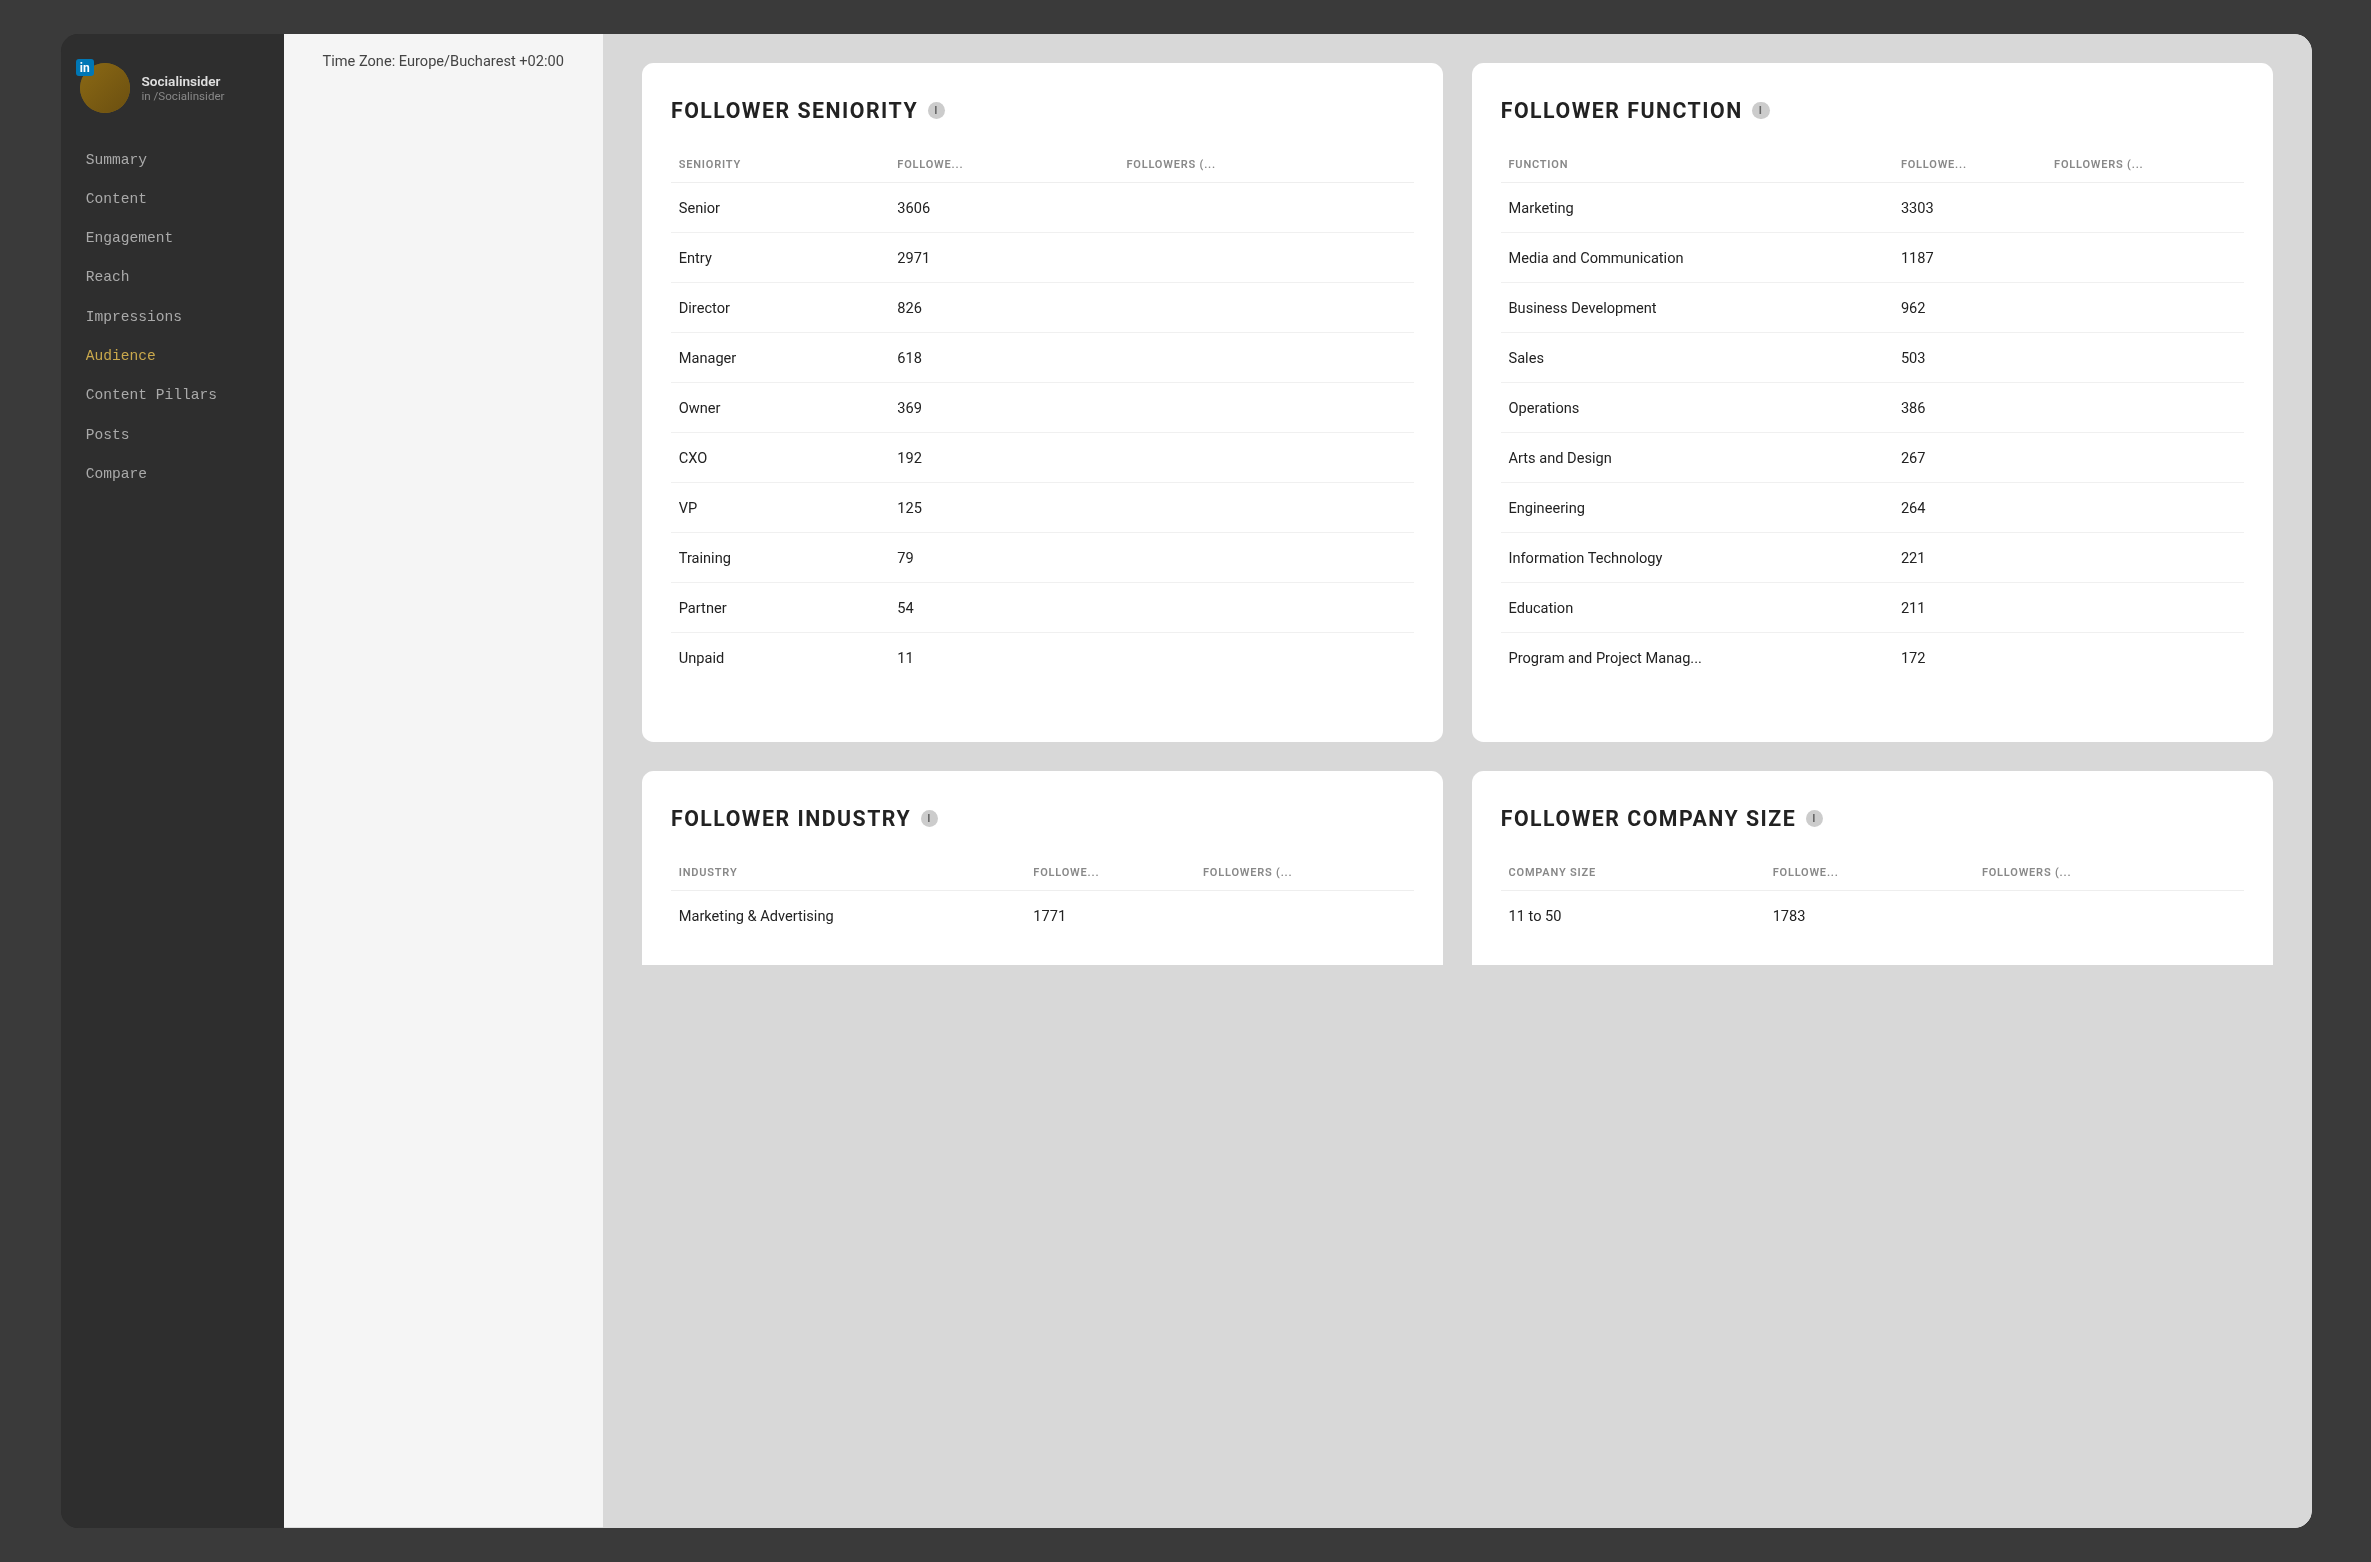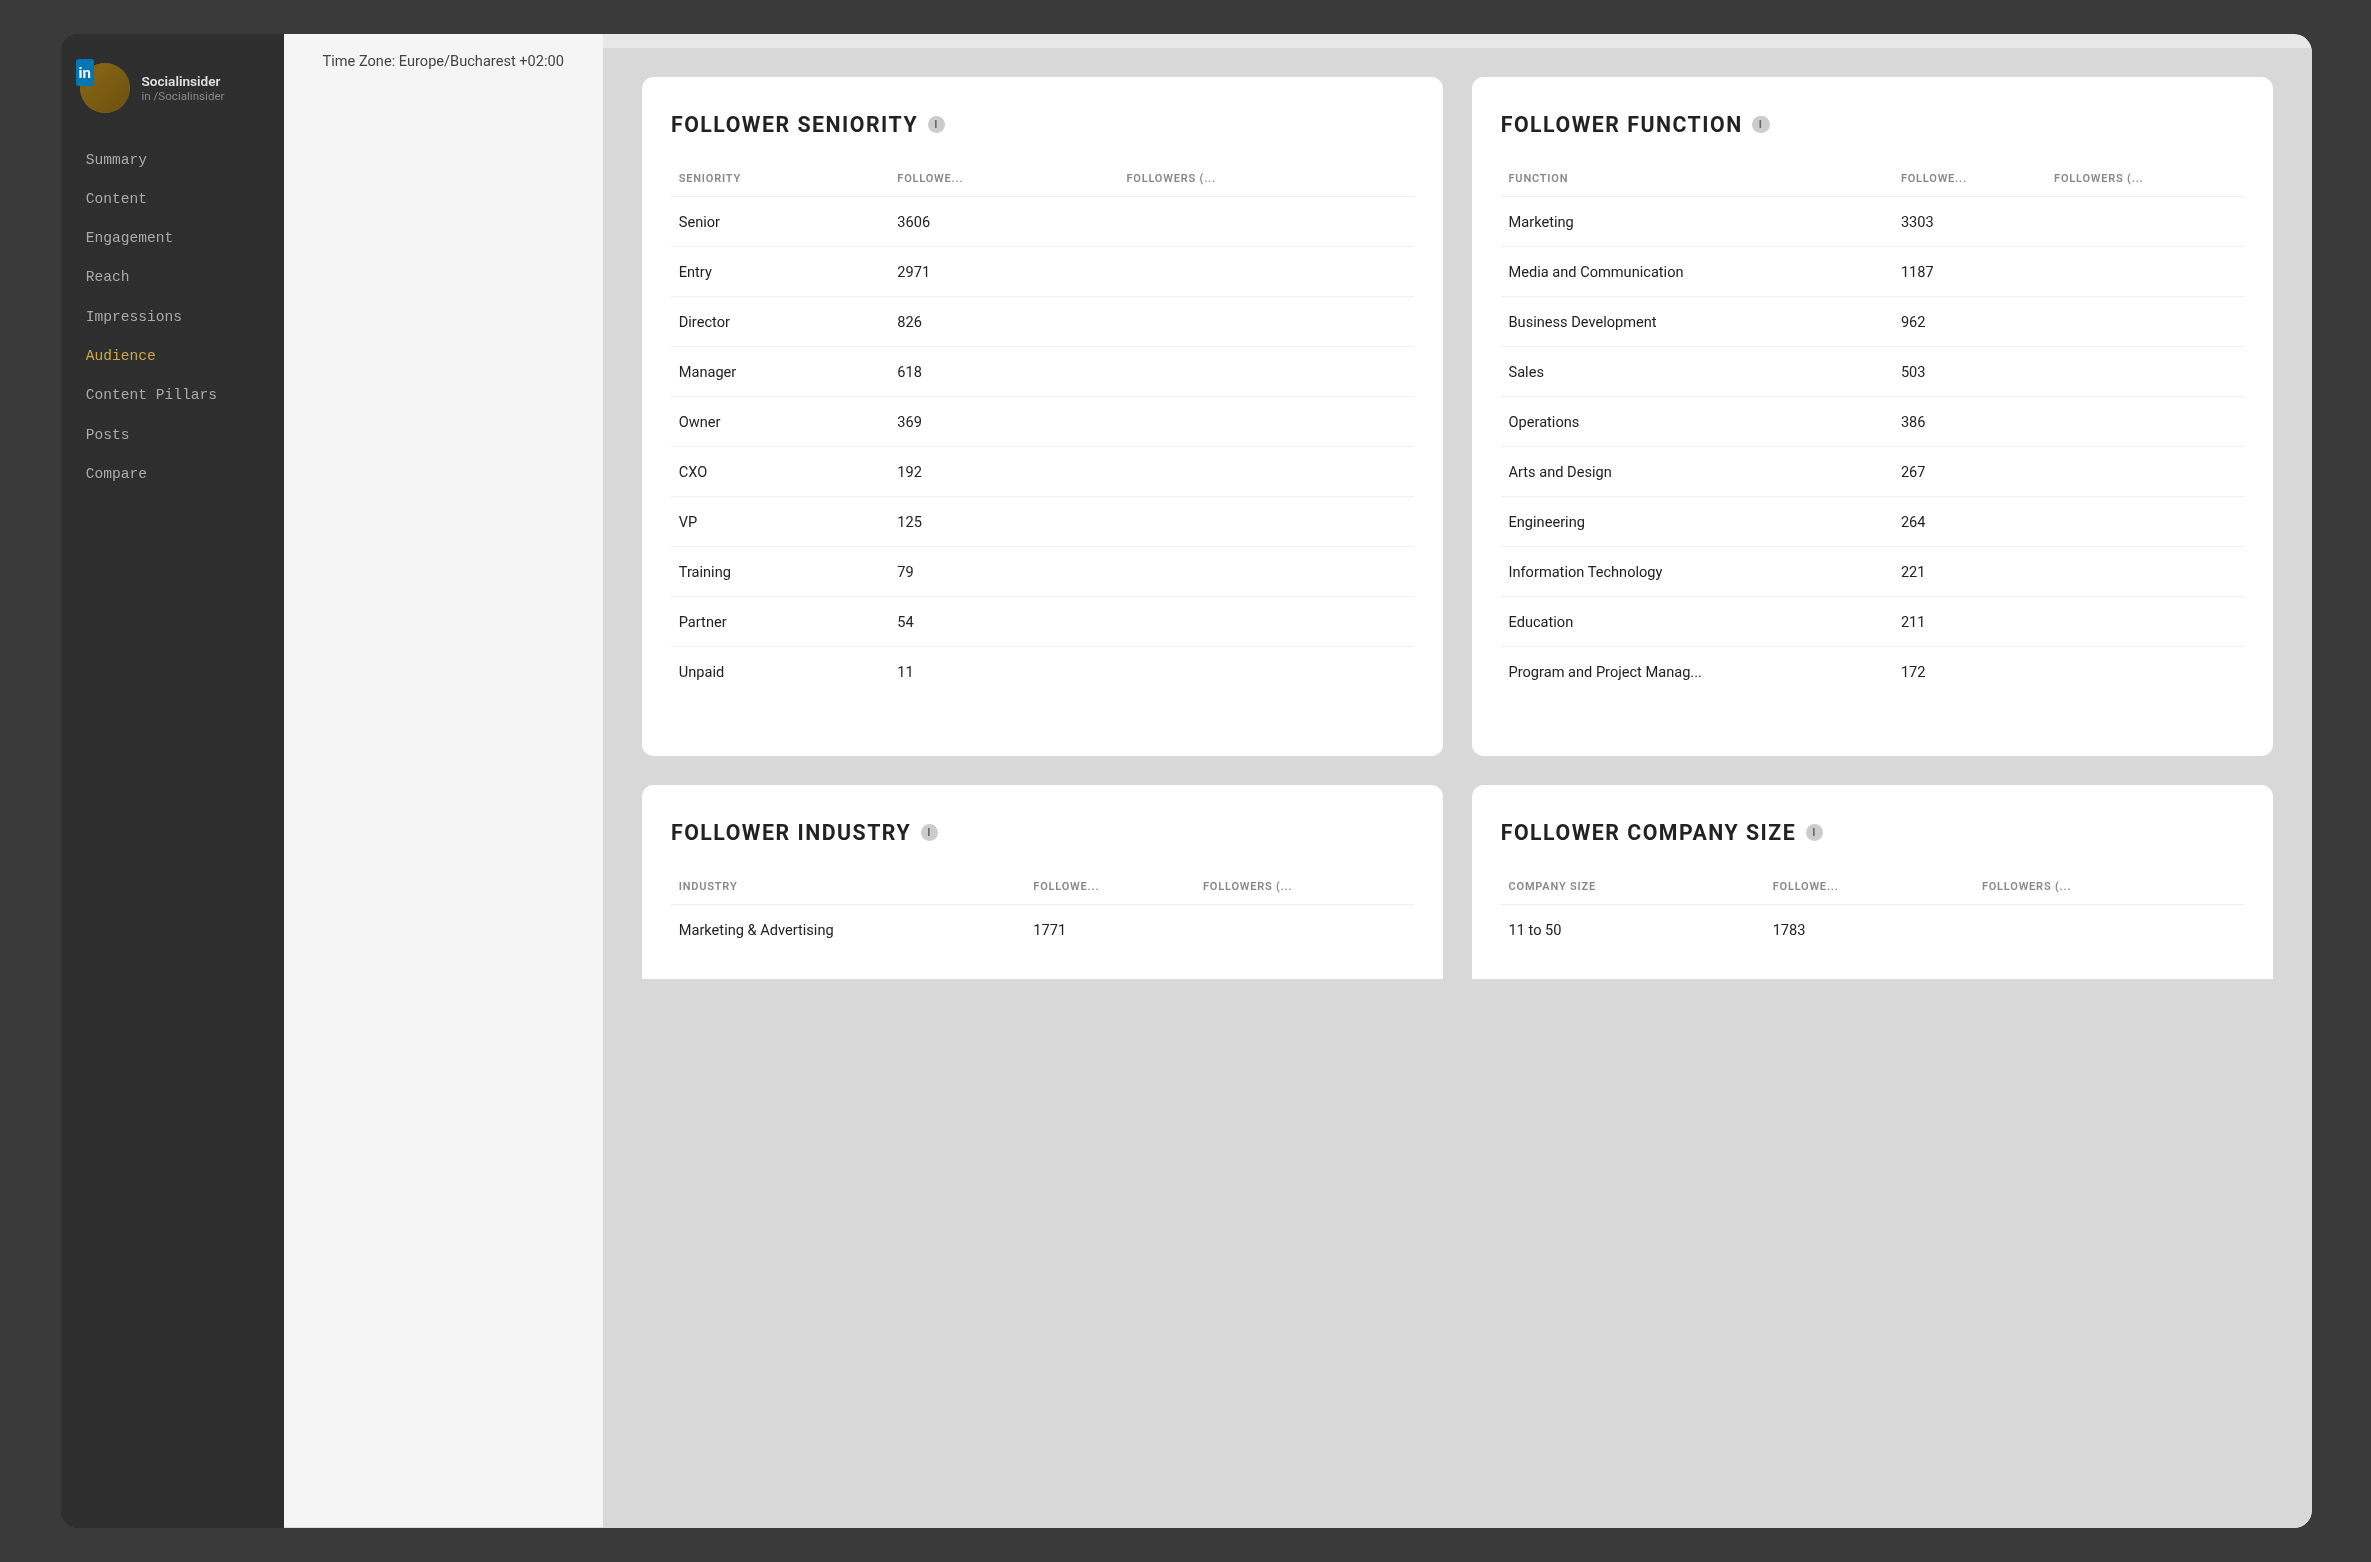--- a/index.html
+++ b/index.html
@@ -59,27 +59,27 @@
       width: 100%;
       height: 100%;
       background: linear-gradient(135deg, #8B6914 0%, #6b4f10 100%);
       border-radius: 50%;
     }
     .linkedin-badge {
       position: absolute;
       top: -3.9px;
       left: -3.9px;
       width: 17.5px;
-      height: 27px;
+      height: 17px;
       background: #0077b5;
       border-radius: 2.9px;
       display: flex;
       align-items: center;
       justify-content: center;
-      font-size: 15px;
+      font-size: 12px;
       font-weight: bold;
       color: white;
     }
     .profile-info {
       display: flex;
       flex-direction: column;
     }
     .profile-name {
       color: #e0e0e0;
       font-size: 13.6px;
@@ -123,21 +123,20 @@
       color: #444;
       border-bottom: 1px solid #ddd;
       font-weight: 400;
       flex-shrink: 0;
     }
     .content-area {
       flex: 1;
       padding: 29px 39px;
       background: #d8d8d8;
       overflow-y: auto;
-      margin-top: 14px;
     }
     .tables-row {
       display: flex;
       gap: 29px;
       margin-bottom: 29px;
     }
     .table-card {
       background: #fff;
       border-radius: 11.6px;
       padding: 35px 29px;

